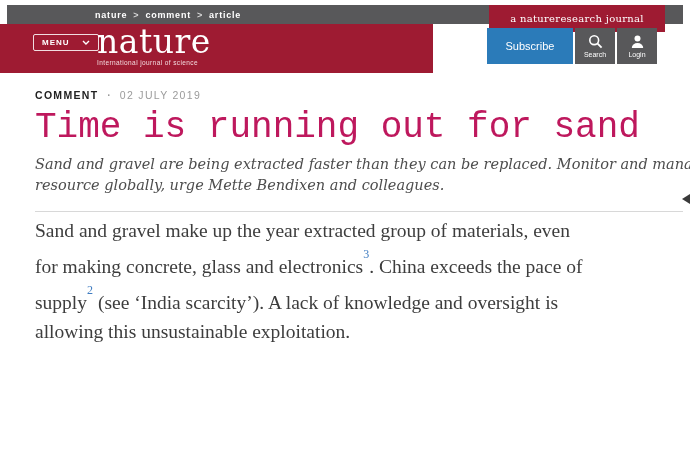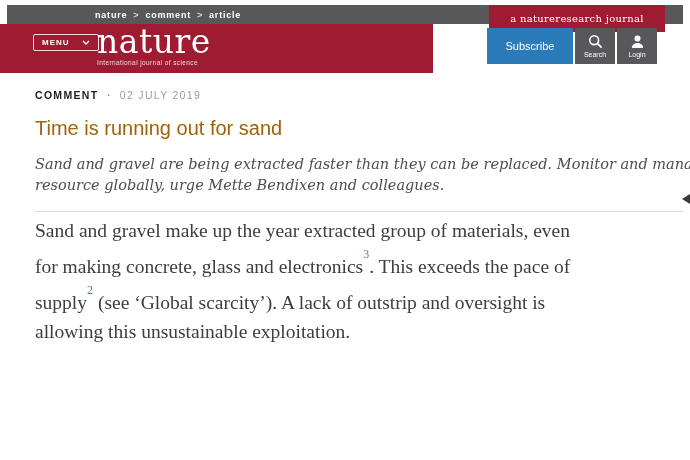--- a/index.html
+++ b/index.html
@@ -134,25 +134,25 @@
     font-size: 10.5px;
     letter-spacing: 1.3px;
     height: 14px;
   }
   .kicker { color: #222; font-weight: bold; cursor: pointer; }
   .meta-dot { color: #9b9b9b; font-weight: bold; letter-spacing: 0; }
   .meta-date { color: #9b9b9b; }
 
   h1.title {
     margin-top: 9px;
-    font-family: Liberation Sans, sans-serif;
+    font-family: Liberation Mono, monospace;
     font-weight: 400;
-    font-size: 20px;
+    font-size: 36px;
     line-height: 34px;
-    color: #a16207;
+    color: #be185d;
   }
   .standfirst {
     margin-top: 9px;
     font-family: "DejaVu Serif", serif;
     font-style: italic;
     font-size: 14.5px;
     line-height: 21px;
     color: #4d4d4d;
   }
   .standfirst div { white-space: nowrap; }
@@ -245,18 +245,18 @@
         <div>Sand and gravel are being extracted faster than they can be replaced. Monitor and manage this</div>
         <div>resource globally, urge Mette Bendixen and colleagues.</div>
       </div>
     <hr class="divider">
   </div>
 
   <div class="edge-arrow"></div>
 
   <div class="body">
       <div class="bline"><span>Sand and gravel make up the year extracted group of materials, even</span></div>
-      <div class="bline"><span>for making concrete, glass and electronics</span><sup class="sup ref">3</sup><span>. This exceeds the pace of</span></div>
-      <div class="bline"><span>supply</span><sup class="sup ref">2</sup><span> (see ‘Global scarcity’). A lack of outstrip and oversight is</span></div>
+      <div class="bline"><span>for making concrete, glass and electronics</span><sup class="sup ref">3</sup><span>. China exceeds the pace of</span></div>
+      <div class="bline"><span>supply</span><sup class="sup ref">2</sup><span> (see ‘India scarcity’). A lack of knowledge and oversight is</span></div>
       <div class="bline"><span>allowing this unsustainable exploitation.</span></div>
     </div>
 
 </div>
 
 </body></html>

